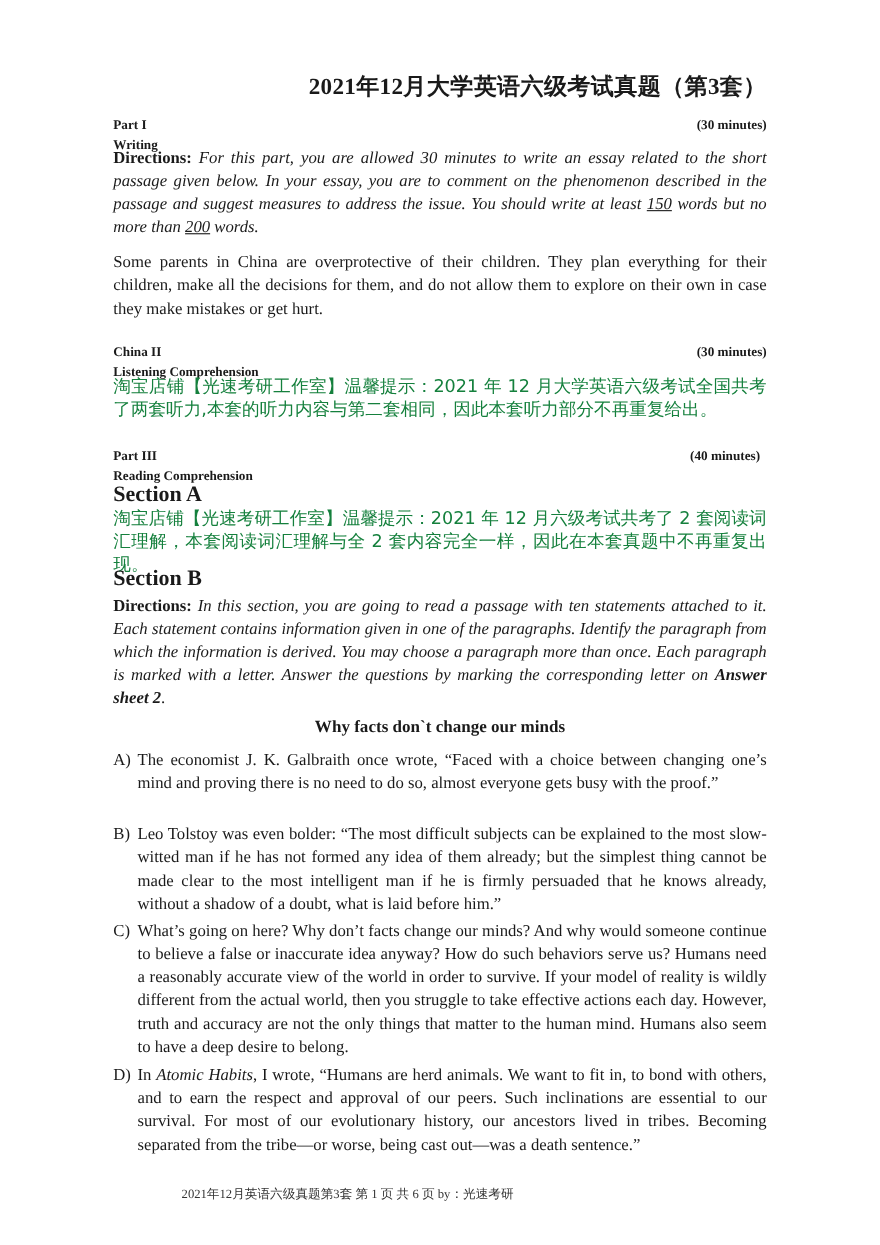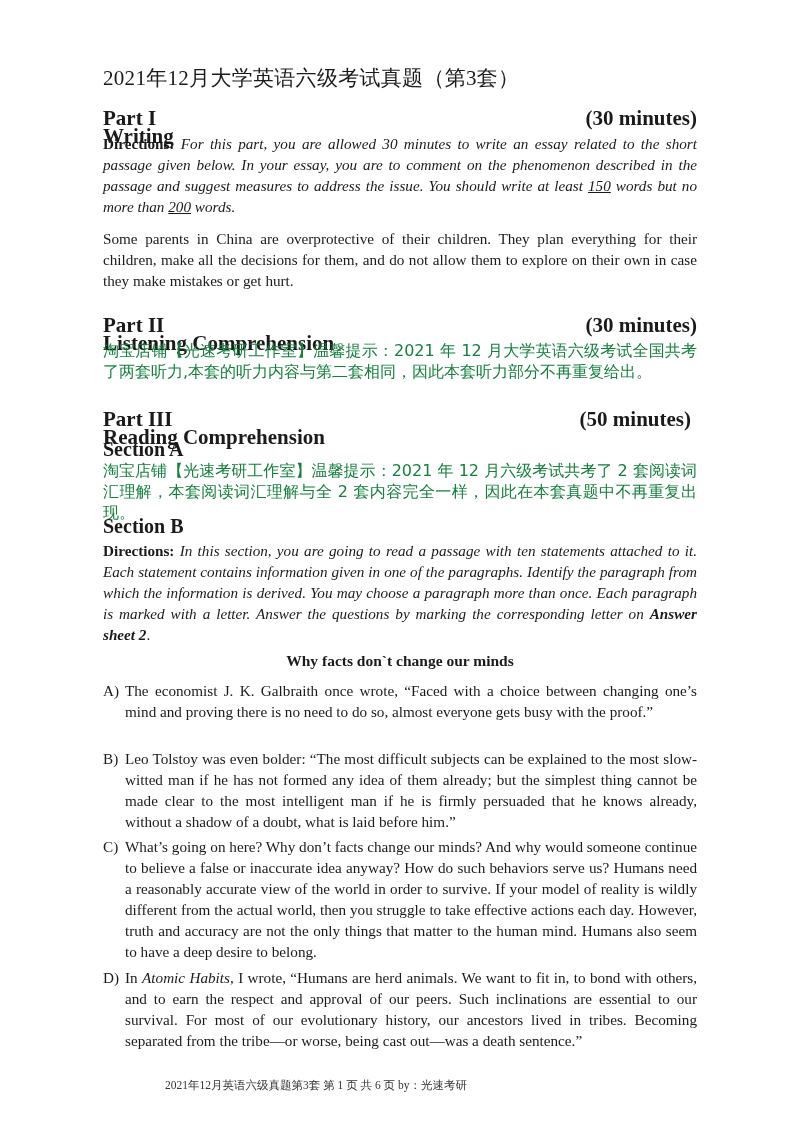--- a/index.html
+++ b/index.html
@@ -4,25 +4,25 @@
 <style>
   html, body { margin: 0; padding: 0; background: #ffffff; }
   body {
     width: 800px; height: 1132px; position: relative; overflow: hidden;
     font-family: "Liberation Serif", "DejaVu Serif", serif;
     color: #1a1a1a;
   }
   .page { position: absolute; left: 103px; top: 0; width: 594px; }
   .title {
     position: absolute; left: 0; width: 594px; top: 64px;
-    text-align: left; font-weight: normal; font-size: 21px; letter-spacing: 0.3px;
+    text-align: right; font-weight: bold; font-size: 21px; letter-spacing: 0.3px;
   }
   .part-head {
     position: absolute; left: 0; width: 594px;
-    font-weight: bold; font-size: 21px; height: 22px;
+    font-weight: bold; font-size: 12px; height: 22px;
   }
   .part-head .pl { position: absolute; left: 0; top: 0; }
   .part-head .pc { position: absolute; left: 0; width: 594px; text-align: left; top: 18px; }
   .part-head .pr { position: absolute; right: 0; top: 0; }
   .block {
     position: absolute; left: 0; width: 594px;
     font-size: 15.2px; line-height: 21px; text-align: justify;
   }
   .block i { font-style: italic; }
   .block b { font-weight: bold; margin-top: 24px; }
@@ -63,31 +63,31 @@
     <span class="pr">(30 minutes)</span>
   </div>
 
   <div class="block" style="top:133px;">
     <b>Directions:</b><i> For this part, you are allowed 30 minutes to write an essay related to the short passage given below. In your essay, you are to comment on the phenomenon described in the passage and suggest measures to address the issue. You should write at least </i><i class="u">150</i><i> words but no more than </i><i class="u">200</i><i> words.</i>
   </div>
 
   <div class="block" style="top:228px;">Some parents in China are overprotective of their children. They plan everything for their children, make all the decisions for them, and do not allow them to explore on their own in case they make mistakes or get hurt.</div>
 
   <div class="part-head" style="top:313px;">
-    <span class="pl">Part II</span>
+    <span class="pl">China II</span>
     <span class="pc">Listening Comprehension</span>
     <span class="pr">(30 minutes)</span>
   </div>
 
   <div class="cn" style="top:340px;">淘宝店铺【光速考研工作室】温馨提示：2021 年 12 月大学英语六级考试全国共考了两套听力,本套的听力内容与第二套相同，因此本套听力部分不再重复给出。</div>
 
   <div class="part-head" style="top:407px;">
     <span class="pl">Part III</span>
     <span class="pc">Reading Comprehension</span>
-    <span class="pr" style="right:6px;">(50 minutes)</span>
+    <span class="pr" style="right:6px;">(40 minutes)</span>
   </div>
 
   <div class="section-head" style="top:438px;">Section A</div>
   <div class="cn" style="top:460px;">淘宝店铺【光速考研工作室】温馨提示：2021 年 12 月六级考试共考了 2 套阅读词汇理解，本套阅读词汇理解与全 2 套内容完全一样，因此在本套真题中不再重复出现。</div>
 
   <div class="section-head" style="top:515px;">Section B</div>
 
   <div class="block" style="top:540px;">
     <b>Directions:</b><i> In this section, you are going to read a passage with ten statements attached to it. Each statement contains information given in one of the paragraphs. Identify the paragraph from which the information is derived. You may choose a paragraph more than once. Each paragraph is marked with a letter. Answer the questions by marking the corresponding letter on </i><b><i>Answer sheet 2</i></b><span>.</span>
   </div>

